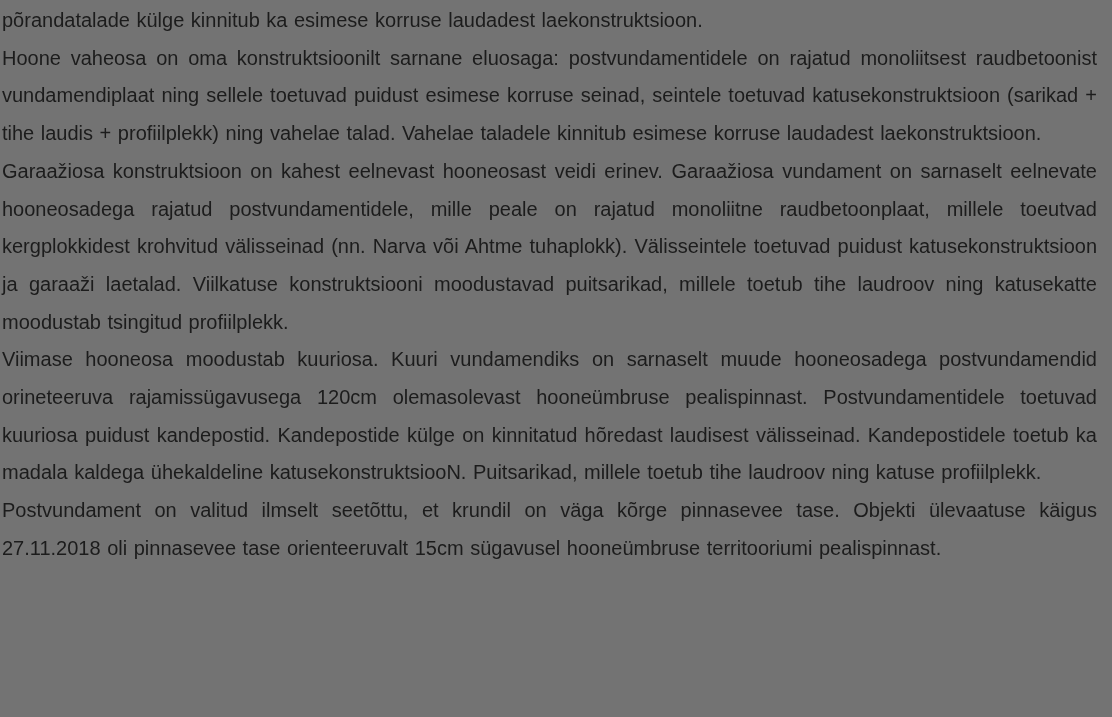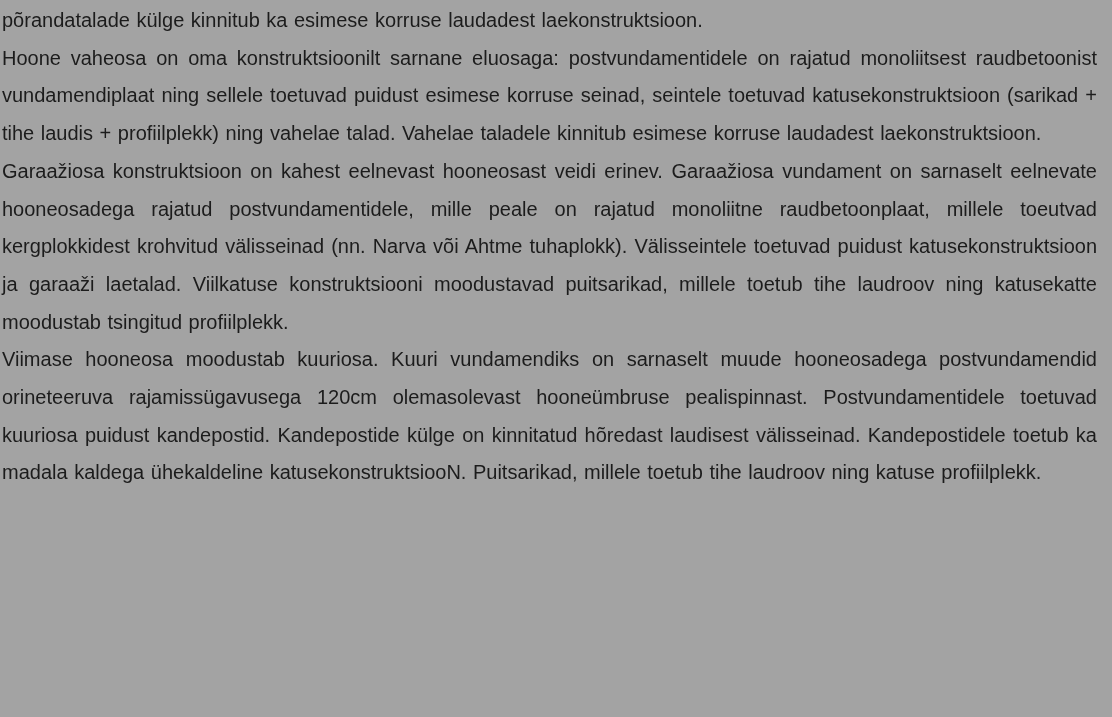--- a/index.html
+++ b/index.html
@@ -10,21 +10,21 @@
   body {
     width: 1112px;
     height: 717px;
     overflow: hidden;
   }
   .page {
     box-sizing: border-box;
     width: 1112px;
     height: 717px;
     padding: 2px 15px 0 2px;
-    background: #a3a3a3;
+    background: #737373;
     font-family: "Liberation Sans", "DejaVu Sans", sans-serif;
     font-size: 20px;
     line-height: 37.7px;
     color: #1c1c1c;
     -webkit-font-smoothing: antialiased;
   }
   .para {
     margin: 0;
     padding: 0;
     text-align: justify;
@@ -33,13 +33,14 @@
   }
 </style>
 </head>
 <body>
 
 <div class="page">
   <p class="para">põrandatalade külge kinnitub ka esimese korruse laudadest laekonstruktsioon.</p>
   <p class="para">Hoone vaheosa on oma konstruktsioonilt sarnane eluosaga: postvundamentidele on rajatud monoliitsest raudbetoonist vundamendiplaat ning sellele toetuvad puidust esimese korruse seinad, seintele toetuvad katusekonstruktsioon (sarikad + tihe laudis + profiilplekk) ning vahelae talad. Vahelae taladele kinnitub esimese korruse laudadest laekonstruktsioon.</p>
   <p class="para">Garaažiosa konstruktsioon on kahest eelnevast hooneosast veidi erinev. Garaažiosa vundament on sarnaselt eelnevate hooneosadega rajatud postvundamentidele, mille peale on rajatud monoliitne raudbetoonplaat, millele toeutvad kergplokkidest krohvitud välisseinad (nn. Narva või Ahtme tuhaplokk). Välisseintele toetuvad puidust katusekonstruktsioon ja garaaži laetalad. Viilkatuse konstruktsiooni moodustavad puitsarikad, millele toetub tihe laudroov ning katusekatte moodustab tsingitud profiilplekk.</p>
   <p class="para">Viimase hooneosa moodustab kuuriosa. Kuuri vundamendiks on sarnaselt muude hooneosadega postvundamendid orineteeruva rajamissügavusega 120cm olemasolevast hooneümbruse pealispinnast. Postvundamentidele toetuvad kuuriosa puidust kandepostid. Kandepostide külge on kinnitatud hõredast laudisest välisseinad. Kandepostidele toetub ka madala kaldega ühekaldeline katusekonstruktsiooN. Puitsarikad, millele toetub tihe laudroov ning katuse profiilplekk.</p>
+  <p class="para">Postvundament on valitud ilmselt seetõttu, et krundil on väga kõrge pinnasevee tase. Objekti ülevaatuse käigus 27.11.2018 oli pinnasevee tase orienteeruvalt 15cm sügavusel hooneümbruse territooriumi pealispinnast.</p>
 </div>
 
 </body></html>

